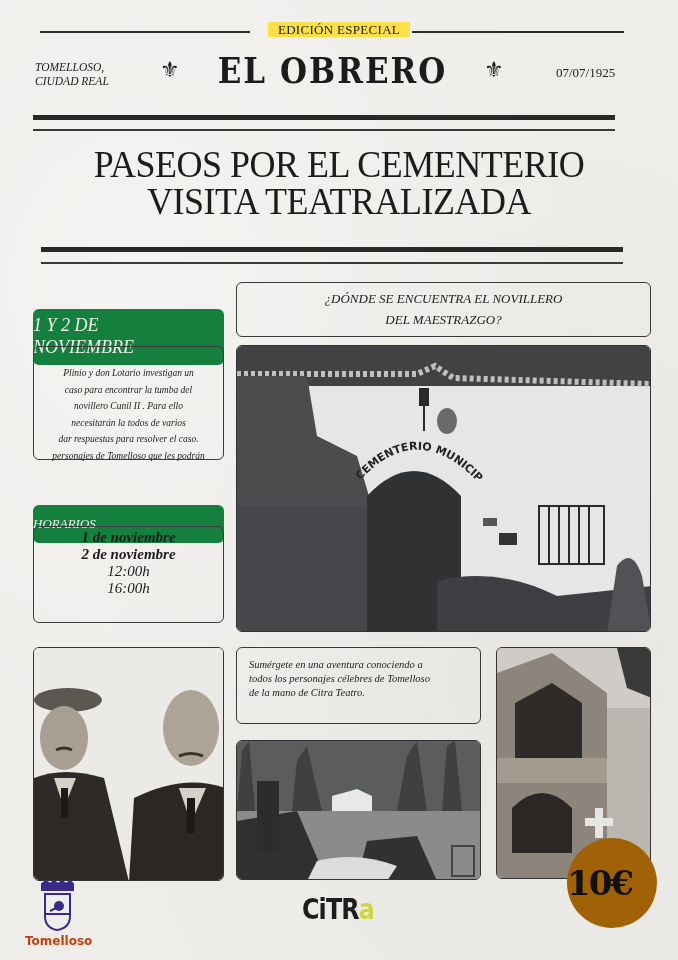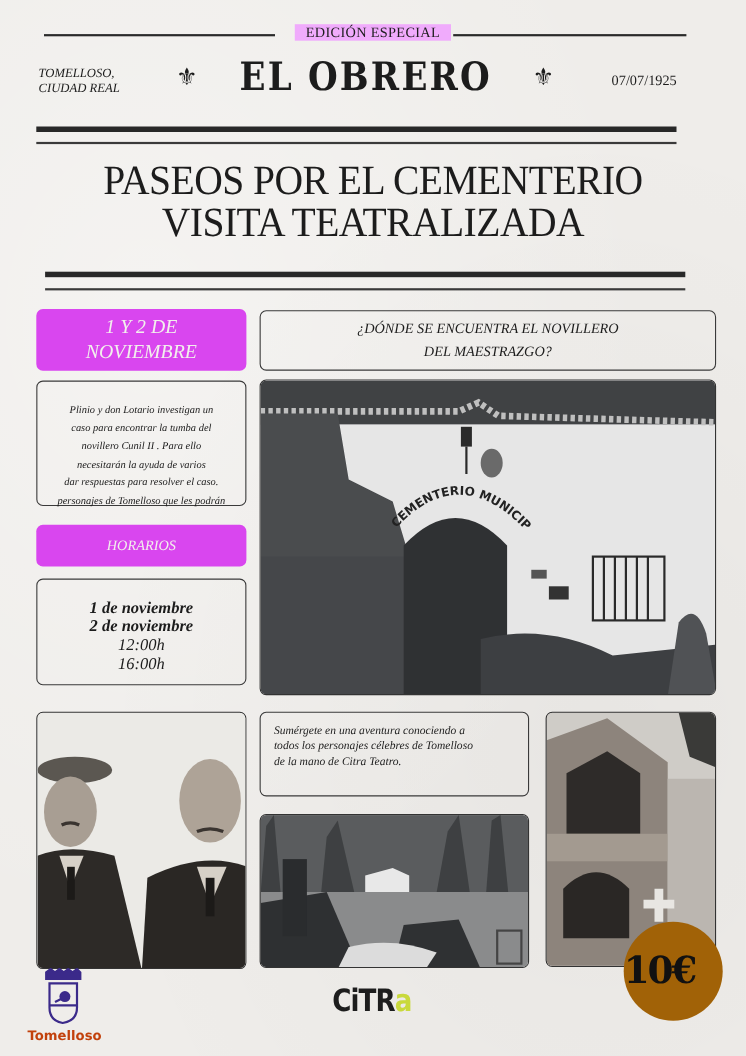--- a/index.html
+++ b/index.html
@@ -11,41 +11,41 @@
       radial-gradient(ellipse at 20% 30%, rgba(255,255,255,0.35), transparent 60%),
       radial-gradient(ellipse at 80% 70%, rgba(0,0,0,0.03), transparent 60%);
     font-family: "Liberation Serif", "DejaVu Serif", serif;
     color: #1c1c1c;
   }
   .abs { position: absolute; }
 
   
   .top-line { position:absolute; height:2px; background:#2a2a2a; top:31px; }
   .edition { position:absolute; top:22px; left:0; width:678px; text-align:center; font-size:13px; letter-spacing:0.3px; }
-  .edition span { background:#f0abfc; padding:0 10px; }
+  .edition span { background:#fde047; padding:0 10px; }
   .location { position:absolute; left:35px; top:60px; font-size:11.5px; font-style:italic; line-height:14px; }
   .date { position:absolute; left:556px; top:65px; font-size:13px; }
   .fleur { position:absolute; top:59px; font-size:22px; line-height:22px; }
   .masthead-title {
     position:absolute; left:210px; top:52px; width:245px; text-align:center;
     font-family: "DejaVu Serif", serif; font-weight:bold; font-size:31px; letter-spacing:2px;
     transform: scaleY(1.15);
   }
   .rule-thick { position:absolute; height:5px; background:#282828; }
   .rule-thin { position:absolute; height:2px; background:#3a3a3a; }
 
   .headline {
     position:absolute; left:0; top:147px; width:678px; text-align:center;
     font-size:36px; line-height:36px; letter-spacing:-0.5px; font-weight:normal;
     transform: scaleY(1.05);
   }
 
   .dark-box {
-    position:absolute; background:#d946ef; color:#f2f0ec; border-radius:6px;
-    text-align:center; font-style:italic; font-weight:normal;
+    position:absolute; background:#15803d; color:#f2f0ec; border-radius:6px;
+    text-align:left; font-style:italic; font-weight:normal;margin-top:28px;
   }
   .outline-box {
     position:absolute; border:1.5px solid #3a3a3a; border-radius:6px;
     text-align:center; font-style:italic;
   }
   .photo { position:absolute; border-radius:6px; overflow:hidden; border:1.5px solid #333; }
 
   .price {
     position:absolute; left:567px; top:838px; width:90px; height:90px; border-radius:50%;
     background:#a16207; color:#111; text-align:left; line-height:90px;
@@ -84,30 +84,30 @@
 
 <div class="dark-box" style="left:33px; top:281px; width:191px; height:56px; padding-top:5px; font-size:18px; line-height:22px;">
   <div>1 Y 2 DE</div>
   <div>NOVIEMBRE</div>
 </div>
 
 <div class="outline-box" style="left:33px; top:346px; width:191px; height:114px; padding-top:18px; font-size:9.5px; line-height:16.5px;">
   <div>Plinio y don Lotario investigan un</div>
   <div>caso para encontrar la tumba del</div>
   <div>novillero Cunil II . Para ello</div>
-  <div>necesitarán la ayuda de varios</div>
+  <div>necesitarán la todos de varios</div>
   <div>dar respuestas para resolver el caso.</div>
   <div>personajes de Tomelloso que les podrán</div>
 </div>
 
 <div class="dark-box" style="left:33px; top:477px; width:191px; height:38px; line-height:38px; font-size:13px;">
   <span>HORARIOS</span>
 </div>
 
-<div class="outline-box" style="left:33px; top:526px; width:191px; height:97px; padding-top:18px; line-height:17px;">
+<div class="outline-box" style="left:33px; top:526px; width:191px; height:97px; padding-top:2px; line-height:17px;">
   <div style="font-size:15px; font-weight:bold;">1 de noviembre</div>
   <div style="font-size:15px; font-weight:bold;">2 de noviembre</div>
   <div style="font-size:15px;">12:00h</div>
   <div style="font-size:15px;">16:00h</div>
 </div>
 
 <div class="outline-box" style="left:236px; top:282px; width:415px; height:55px; padding-top:5px; font-size:13px; line-height:21px; font-weight:normal;">
   <div>¿DÓNDE SE ENCUENTRA EL NOVILLERO</div>
   <div>DEL MAESTRAZGO?</div>
 </div>

